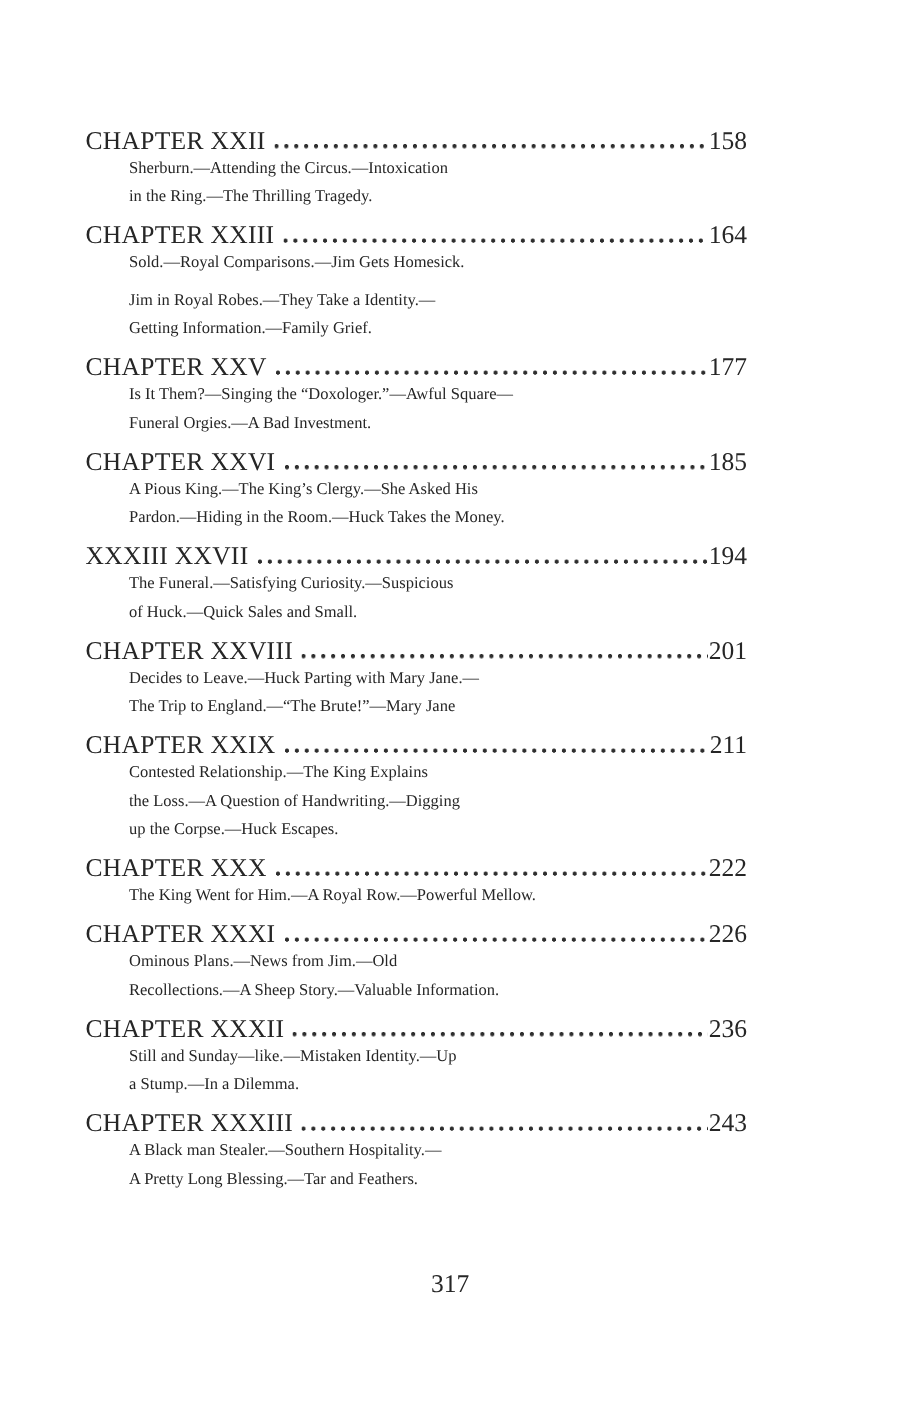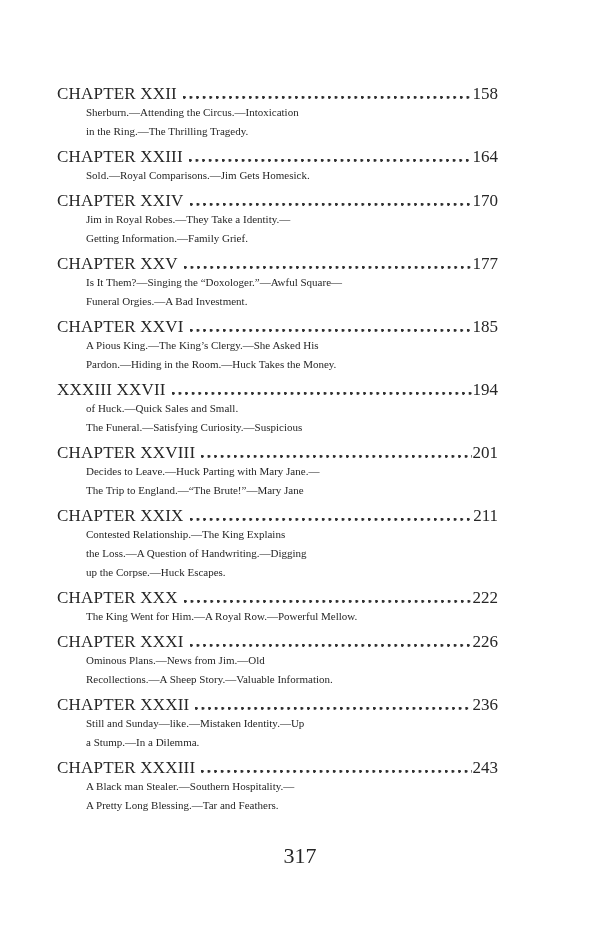--- a/index.html
+++ b/index.html
@@ -46,21 +46,21 @@
     font-size: 11px;
     line-height: 19px;
   }
   .desc-line { white-space: nowrap; }
   .folio {
     position: absolute;
     left: 0;
     top: 846px;
     width: 100%;
     text-align: center;
-    font-size: 22px;
+    font-size: 17px;
     line-height: 19px;
   }
 </style>
 </head>
 <body>
 
 <div class="page">
   <div class="toc">
   <div class="entry">
     <div class="entry-heading">
@@ -79,25 +79,20 @@
       <span class="chapter-label">CHAPTER XXIII</span>
       <span class="dot-leader"></span>
       <span class="page-num">164</span>
     </div>
     <div class="entry-desc">
           <div class="desc-line">Sold.—Royal Comparisons.—Jim Gets Homesick.</div>
         </div>
   </div>
 
   <div class="entry">
-    <div class="entry-heading">
-      <span class="chapter-label">CHAPTER XXIV</span>
-      <span class="dot-leader"></span>
-      <span class="page-num">170</span>
-    </div>
     <div class="entry-desc">
           <div class="desc-line">Jim in Royal Robes.—They Take a Identity.—</div>
           <div class="desc-line">Getting Information.—Family Grief.</div>
         </div>
   </div>
 
   <div class="entry">
     <div class="entry-heading">
       <span class="chapter-label">CHAPTER XXV</span>
       <span class="dot-leader"></span>
@@ -121,22 +116,22 @@
         </div>
   </div>
 
   <div class="entry">
     <div class="entry-heading">
       <span class="chapter-label">XXXIII XXVII</span>
       <span class="dot-leader"></span>
       <span class="page-num">194</span>
     </div>
     <div class="entry-desc">
+          <div class="desc-line">The Funeral.—Satisfying Curiosity.—Suspicious</div>
           <div class="desc-line">of Huck.—Quick Sales and Small.</div>
-          <div class="desc-line">The Funeral.—Satisfying Curiosity.—Suspicious</div>
         </div>
   </div>
 
   <div class="entry">
     <div class="entry-heading">
       <span class="chapter-label">CHAPTER XXVIII</span>
       <span class="dot-leader"></span>
       <span class="page-num">201</span>
     </div>
     <div class="entry-desc">

